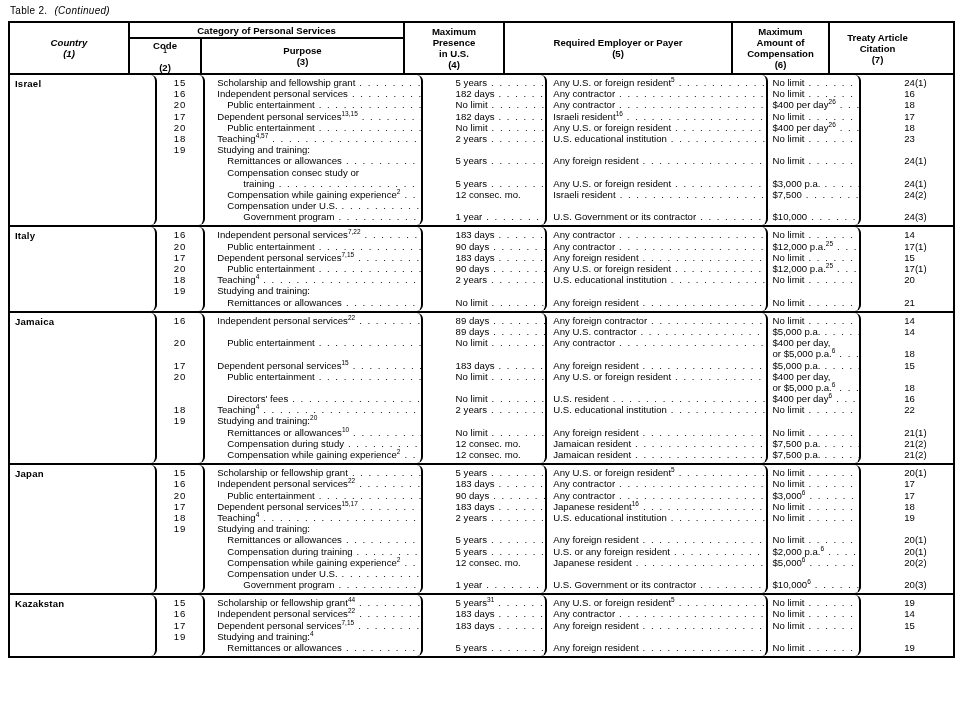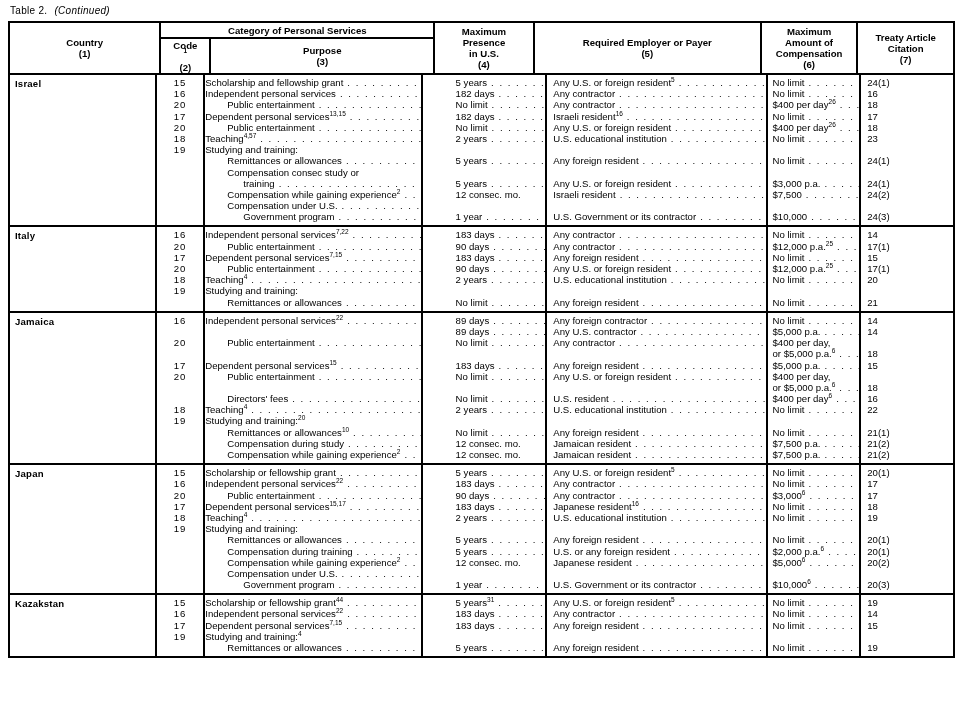--- a/index.html
+++ b/index.html
@@ -12,49 +12,49 @@
   .page-title .cont{font-style:italic;margin-left:7px;}
   .tbl{
     margin:5px 0 0 8px;width:947px;border:2px solid #000;
     box-sizing:border-box;font-size:9.6px;
   }
   
   .hdr{display:flex;border-bottom:2px solid #000;height:52px;box-sizing:border-box;font-weight:bold;}
   .hcell{box-sizing:border-box;display:flex;flex-direction:column;justify-content:center;
          align-items:center;text-align:center;white-space:pre-line;line-height:11px;}
   .bR{border-right:2px solid #000;}
-  .h-country{width:152px;}
+  .h-country{width:120px;font-style:italic;}
   .h-catwrap{width:275px;display:flex;flex-direction:column;box-sizing:border-box;}
   .h-catspan{height:16px;border-bottom:2px solid #000;display:flex;align-items:center;justify-content:center;box-sizing:border-box;text-align:center;}
   .h-catlow{flex:1;display:flex;}
-  .h-code{width:50px;}
+  .h-code{width:72px;}
   .h-purpose{flex:1;}
   .h-presence{width:100px;}
   .h-employer{width:228px;}
   .h-comp{width:97px;}
   .h-cite{width:95px;}
   sup{font-size:6.5px;line-height:0;vertical-align:super;letter-spacing:0;}
   
   .section{display:flex;border-bottom:2px solid #000;box-sizing:border-box;}
   .section:last-child{border-bottom:none;}
-  .col{box-sizing:border-box;padding:2px 0 3px 0;overflow:hidden;}
+  .col{box-sizing:border-box;padding:2px 0 3px 0;overflow:hidden;border-radius:6px;}
   .c-country{width:152px;}
   .c-code{width:50px;}
   .c-purpose{width:225px;}
   .c-presence{width:100px;margin-left:28px;}
   .c-employer{width:228px;}
   .c-comp{width:97px;}
   .c-cite{width:95px;}
   .country-name{font-weight:bold;padding:1px 0 0 5px;letter-spacing:.2px;}
   .ln{height:11.2px;line-height:11.2px;display:flex;align-items:baseline;overflow:hidden;white-space:nowrap;}
   .c-code .ln{justify-content:center;letter-spacing:1px;}
-  .c-purpose .ln{padding-left:0;}
+  .c-purpose .ln{padding-left:12px;}
   .c-presence .ln,.c-comp .ln{padding-left:5px;}
   .c-employer .ln{padding-left:6px;}
-  .c-cite .ln{padding-left:6px;}
+  .c-cite .ln{padding-left:6px;margin-left:37px;}
   .ind1{padding-left:22px !important;}
   .ind2{padding-left:38px !important;}
   .dt{flex:1;min-width:0;overflow:hidden;letter-spacing:1.5px;padding:0 2px 0 4px;}
 </style>
 </head>
 <body>
 
 <div class="page-title">
   <span>Table 2.</span><span class="cont">(Continued)</span>
 </div>

